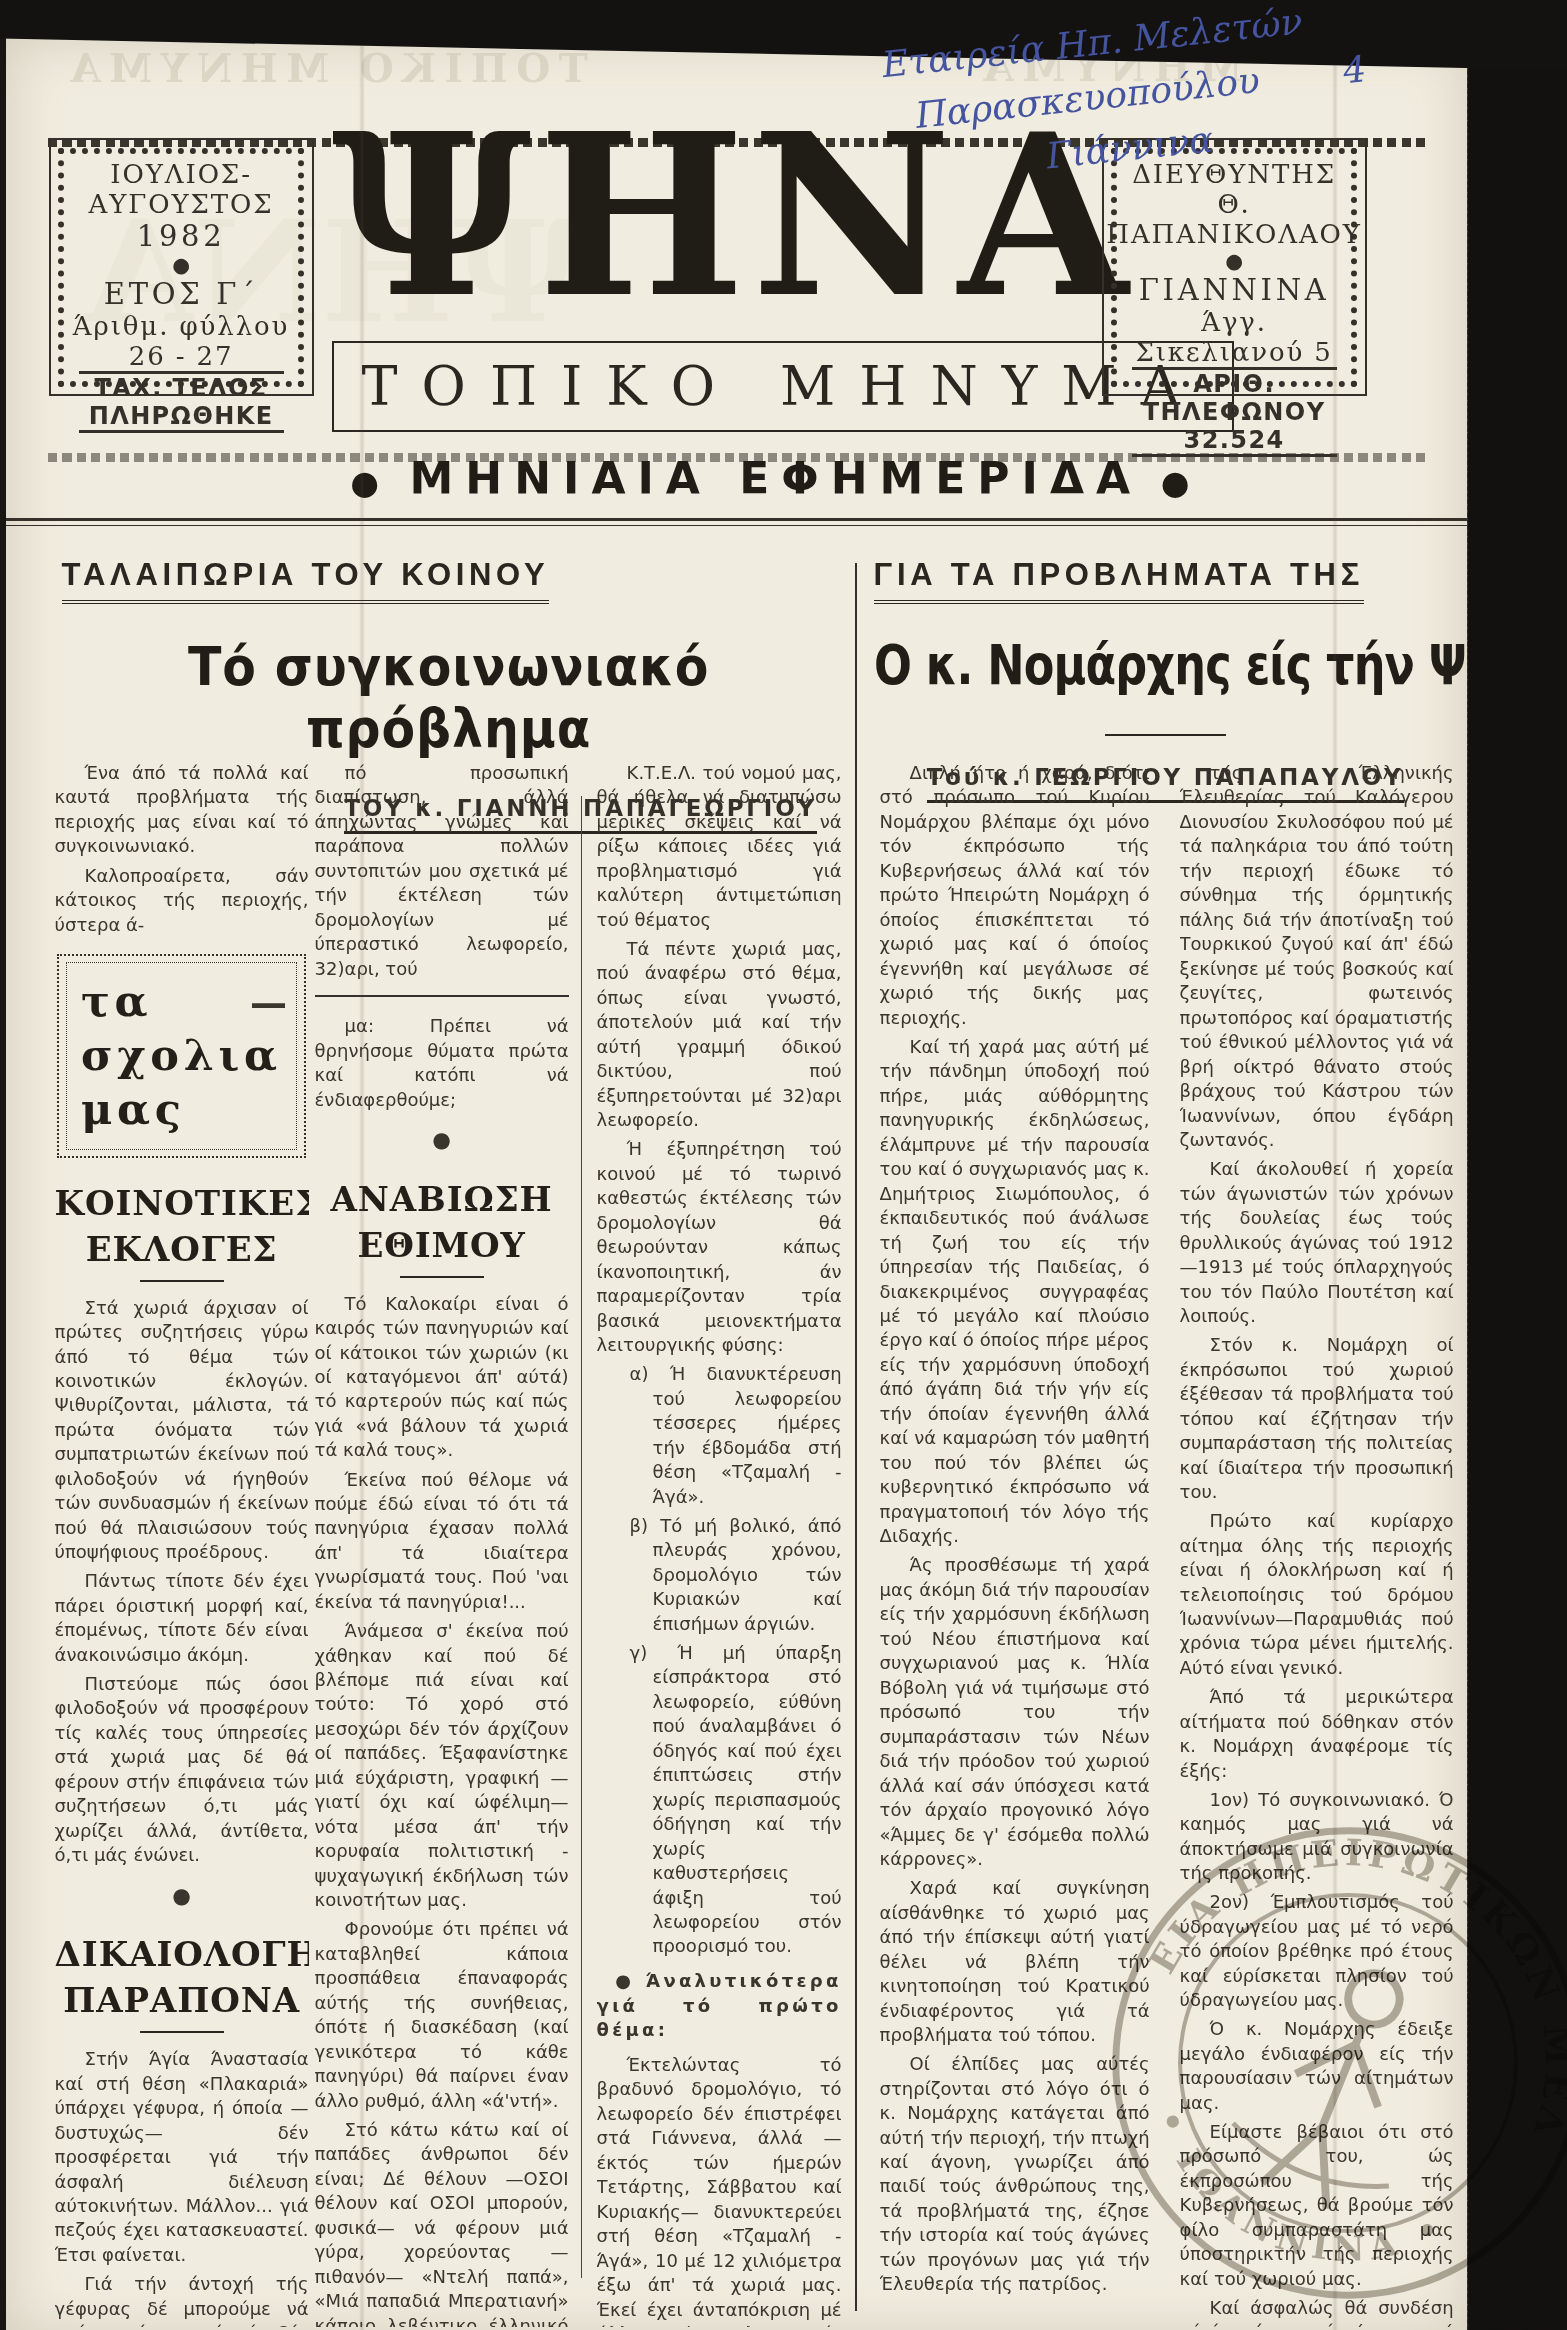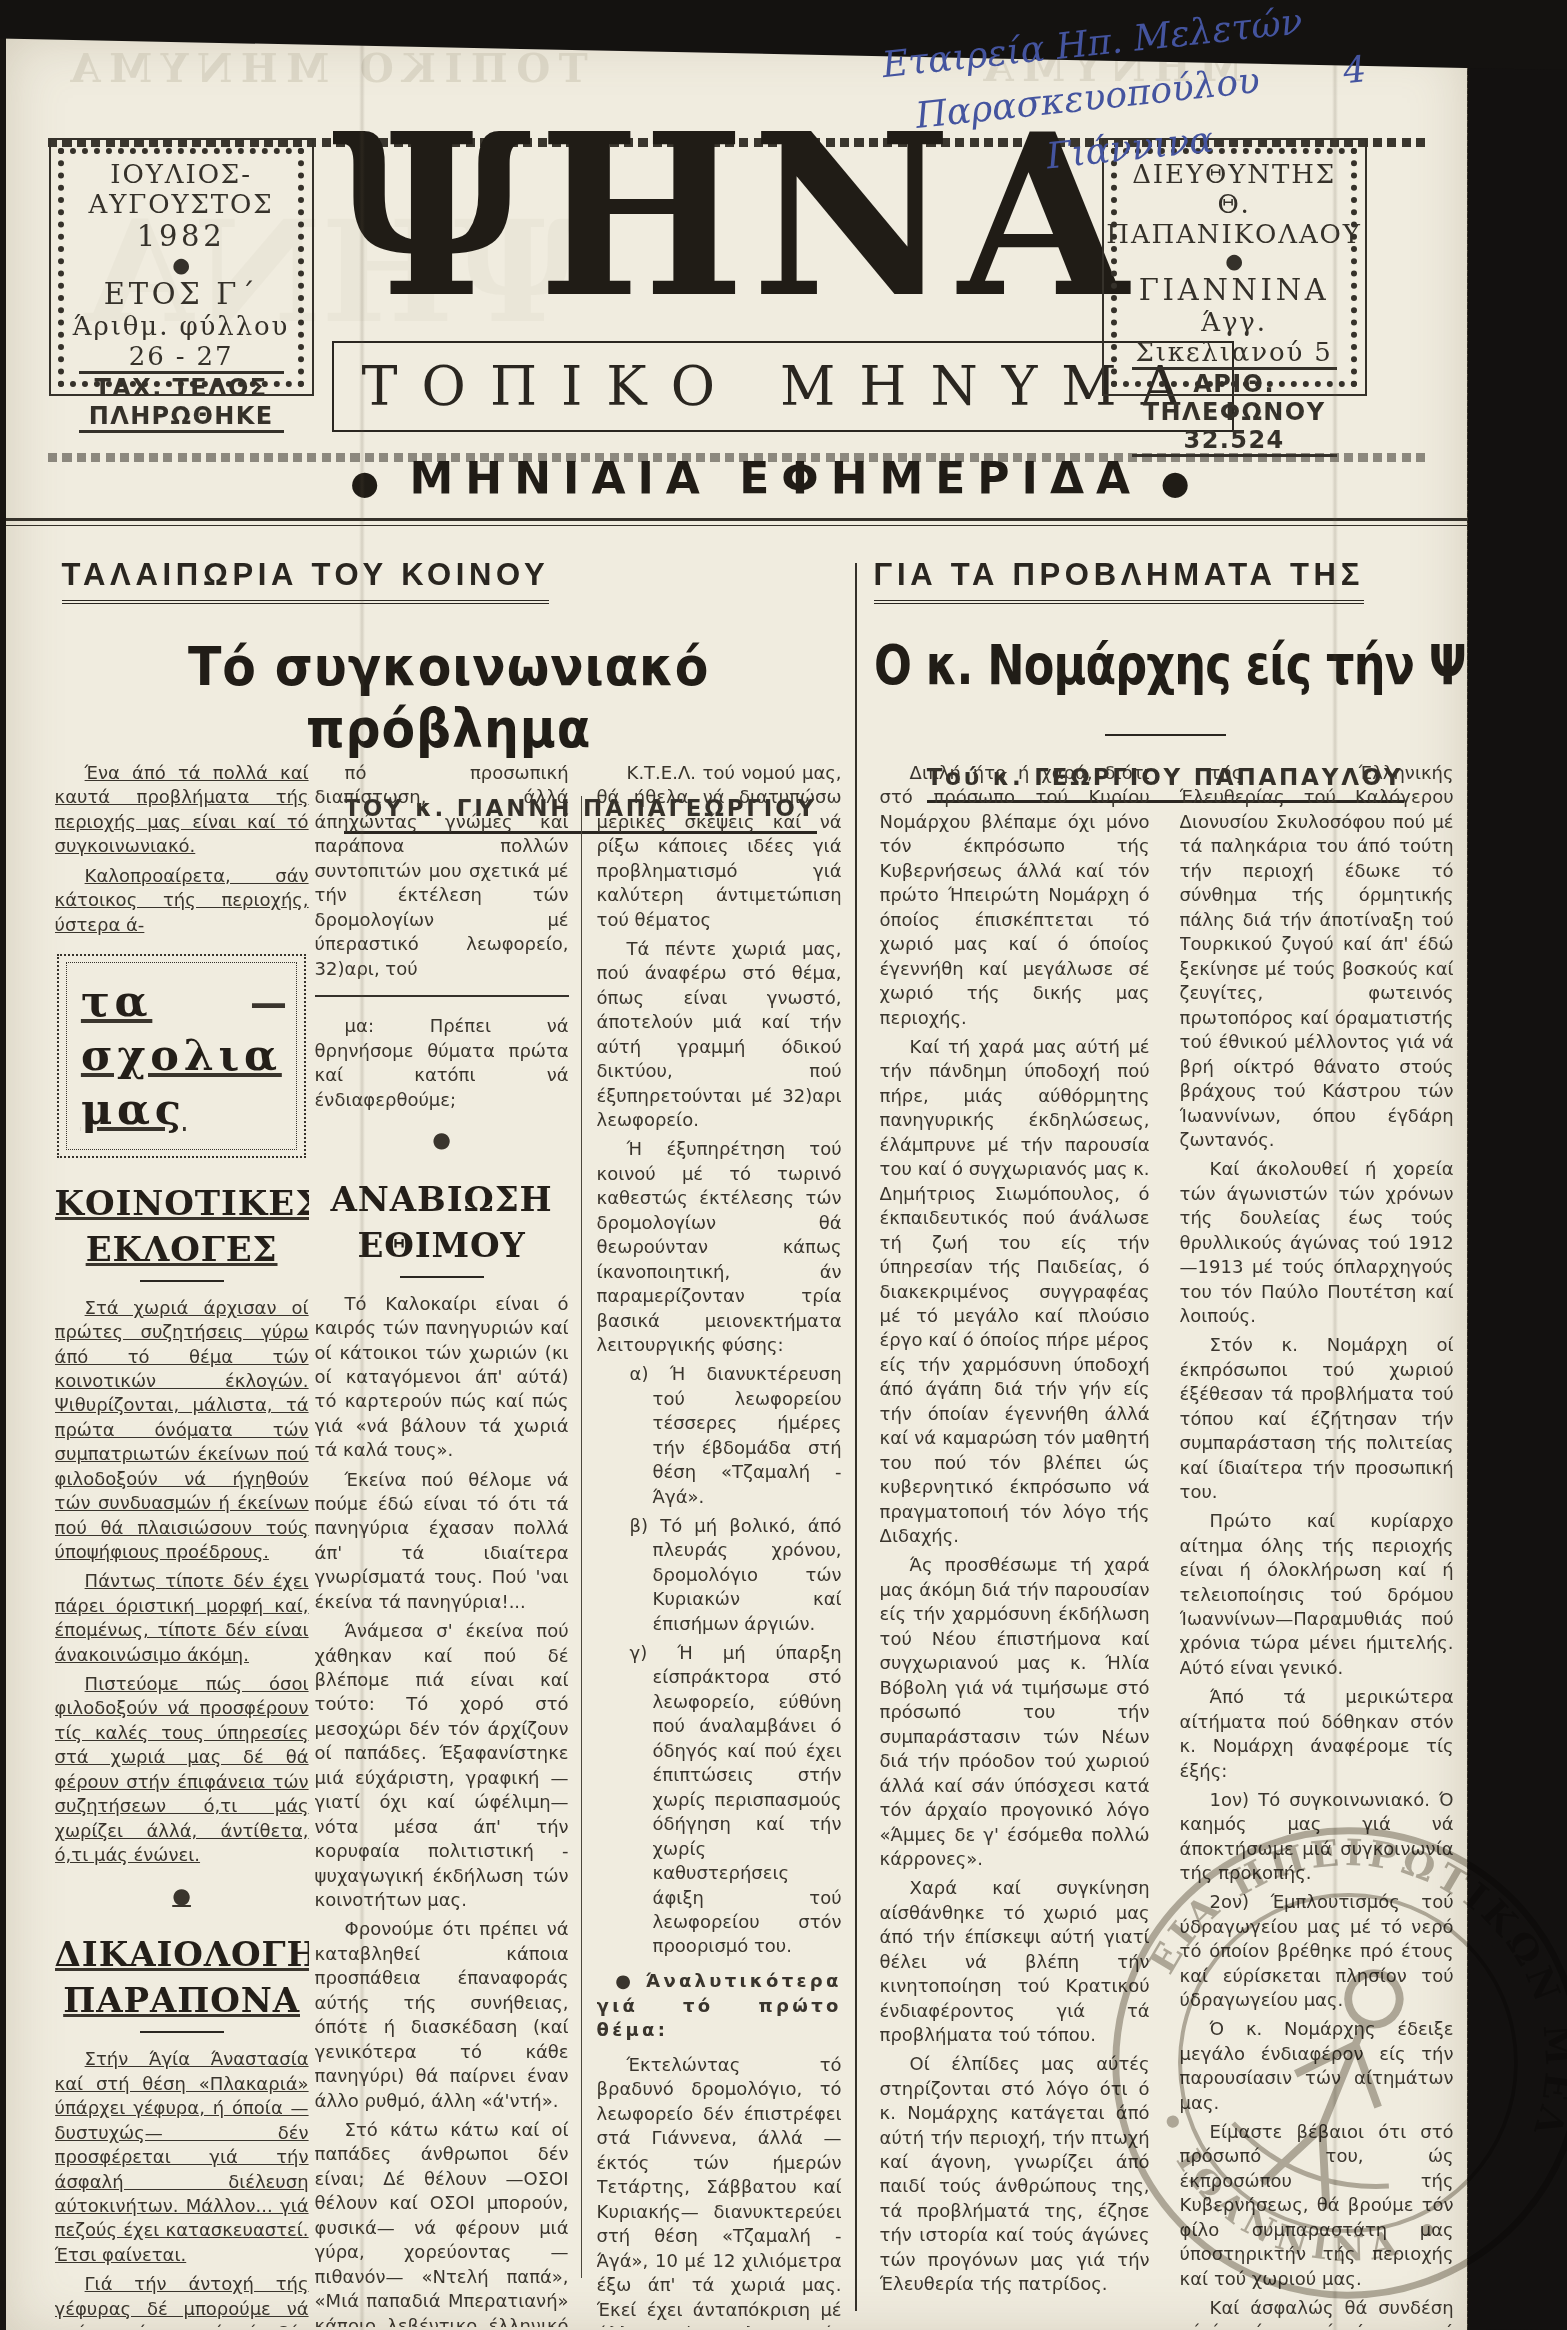--- a/index.html
+++ b/index.html
@@ -59,21 +59,21 @@
   .byline{display:inline-block;font-weight:bold;font-size:23px;letter-spacing:2.8px;
           border-bottom:3.3px solid #2a2620;padding-bottom:10.3px;white-space:nowrap;}
   .r-head{position:absolute;left:868px;top:521px;width:583px;}
   .r-headline{margin-top:34px;font-weight:900;font-size:46px;color:#211d17;letter-spacing:-0.9px;
               transform:scale(.97,1.18);transform-origin:left;white-space:nowrap;}
   .r-mid-rule{margin:42px auto 0;width:121px;border-top:2.3px solid #2a2620;}
   .r-byline-row{margin-top:28px;text-align:center;}
   
   .col{position:absolute;top:725px;height:1566px;overflow:hidden;font-size:18px;line-height:1.36;
        text-align:justify;color:#3a352d;}
-  .c1{left:49px;width:254px;text-decoration:underline;}
+  .c1{left:49px;width:254px;}
   .c2{left:309px;width:254px;}
   .c3{left:591px;width:245px;}
   .c4{left:874px;width:270px;}
   .c5{left:1174px;width:274px;}
   .blk{margin:0 0 4.7px 0;}
   .blk.p{text-indent:30px;}
   .blk.h2{font-family:"DejaVu Serif",serif;font-weight:bold;font-size:34px;text-align:center;
           text-indent:0;margin:21.4px 0 14px;letter-spacing:0.9px;color:#241f19;}
   .blk.h2::after{content:"";display:block;width:84px;border-top:2.8px solid #2a2620;margin:7.5px auto 0;}
   .blk.dot{text-align:center;font-size:21.4px;margin:13px 0;text-indent:0;}

